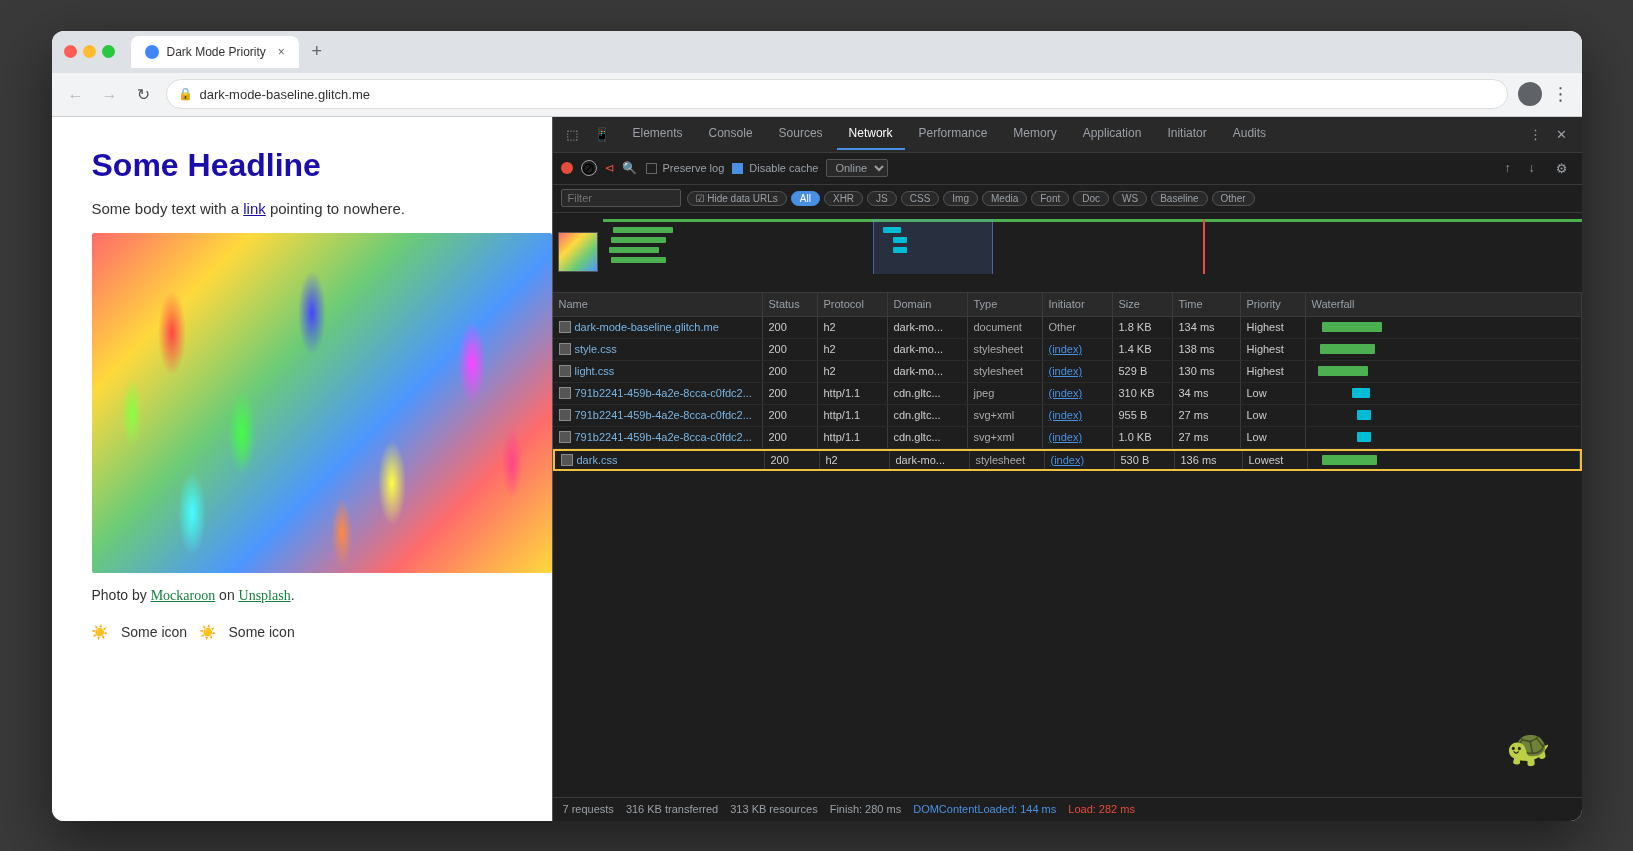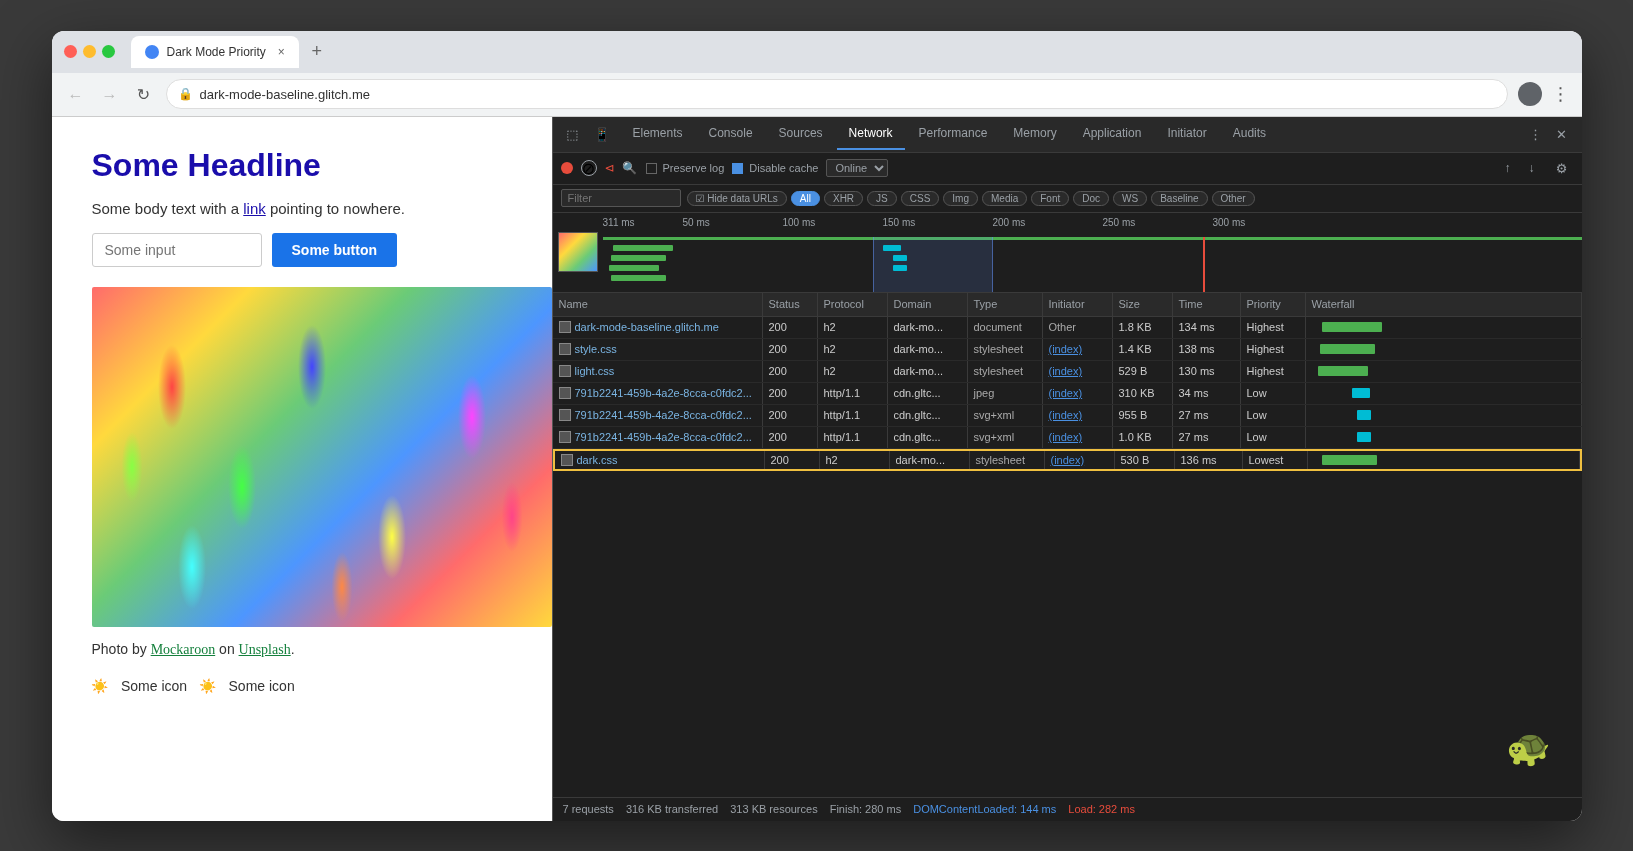--- a/index.html
+++ b/index.html
@@ -497,24 +497,20 @@
     <div class="menu-dots">⋮</div>
   </div>
 
   <div class="content-area">
 
     <div class="webpage">
       <h1 class="page-headline">Some Headline</h1>
       <p class="page-body-text">
         <span>Some body text with a </span><a href="#">link</a><span> pointing to nowhere.</span>
       </p>
-      <div class="input-row">
-        <input type="text" class="page-input" placeholder="Some input" style="">
-        <button class="page-button">Some button</button>
-      </div>
       <div class="candy-image"></div>
       <p class="photo-credit">
         <span>Photo by </span><a href="#">Mockaroon</a><span> on </span><a href="#">Unsplash</a><span>.</span>
       </p>
       <div class="icon-row">
         <span>☀️</span>
         <span>Some icon</span>
         <span>☀️</span>
         <span>Some icon</span>
       </div>
@@ -601,29 +597,20 @@
           <div class="filter-chip">Baseline</div>
           <div class="filter-chip">Other</div>
         </div>
       </div>
 
       <div class="timeline-area">
         <div class="timeline-thumbnail">
           <div class="thumb-img"></div>
         </div>
         <div style="flex:1; position:relative; padding-top:4px;">
-          <div style="display:flex; position:relative; height:18px;">
-            <span style="font-size:10px; color:#9aa0a6; position:absolute; left:0;">311 ms</span>
-            <span style="font-size:10px; color:#9aa0a6; position:absolute; left:80px;">50 ms</span>
-            <span style="font-size:10px; color:#9aa0a6; position:absolute; left:180px;">100 ms</span>
-            <span style="font-size:10px; color:#9aa0a6; position:absolute; left:280px;">150 ms</span>
-            <span style="font-size:10px; color:#9aa0a6; position:absolute; left:390px;">200 ms</span>
-            <span style="font-size:10px; color:#9aa0a6; position:absolute; left:500px;">250 ms</span>
-            <span style="font-size:10px; color:#9aa0a6; position:absolute; left:610px;">300 ms</span>
-          </div>
           <div style="position:relative; height:55px; margin-top:2px;">
 
             <div style="position:absolute; top:0; left:0; right:0; height:3px; background:#4caf50;"></div>
 
             <div style="position:absolute; top:0; left:270px; width:120px; height:100%; background:rgba(100,150,255,0.15); border-left:1px solid rgba(100,150,255,0.5); border-right:1px solid rgba(100,150,255,0.5);"></div>
 
             <div style="position:absolute; top:8px; left:10px; width:60px; height:6px; background:#4caf50; border-radius:1px;"></div>
             <div style="position:absolute; top:18px; left:8px; width:55px; height:6px; background:#4caf50; border-radius:1px;"></div>
             <div style="position:absolute; top:28px; left:6px; width:50px; height:6px; background:#4caf50; border-radius:1px;"></div>
             <div style="position:absolute; top:8px; left:280px; width:18px; height:6px; background:#00bcd4; border-radius:1px;"></div>

